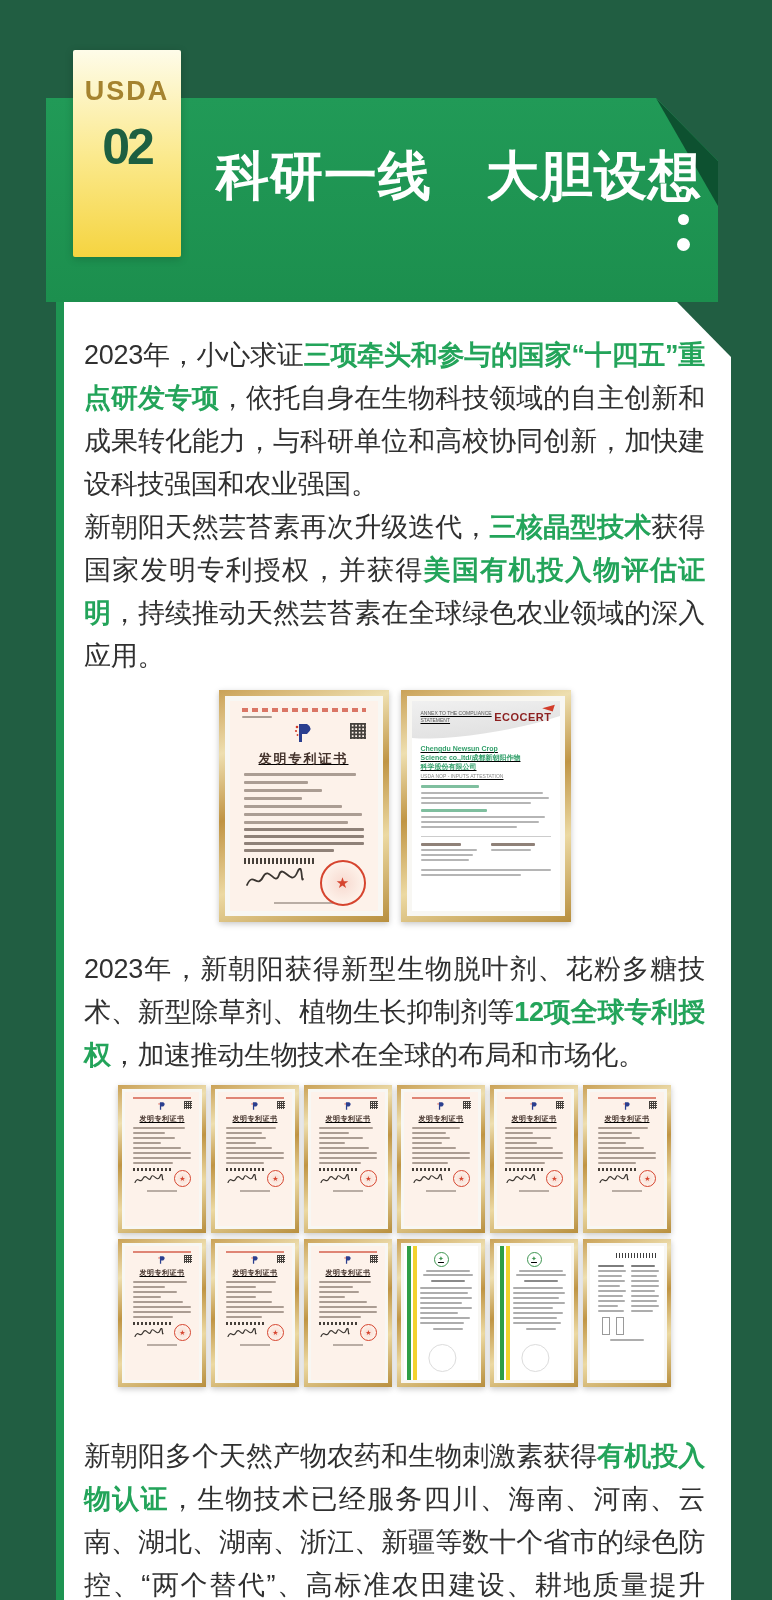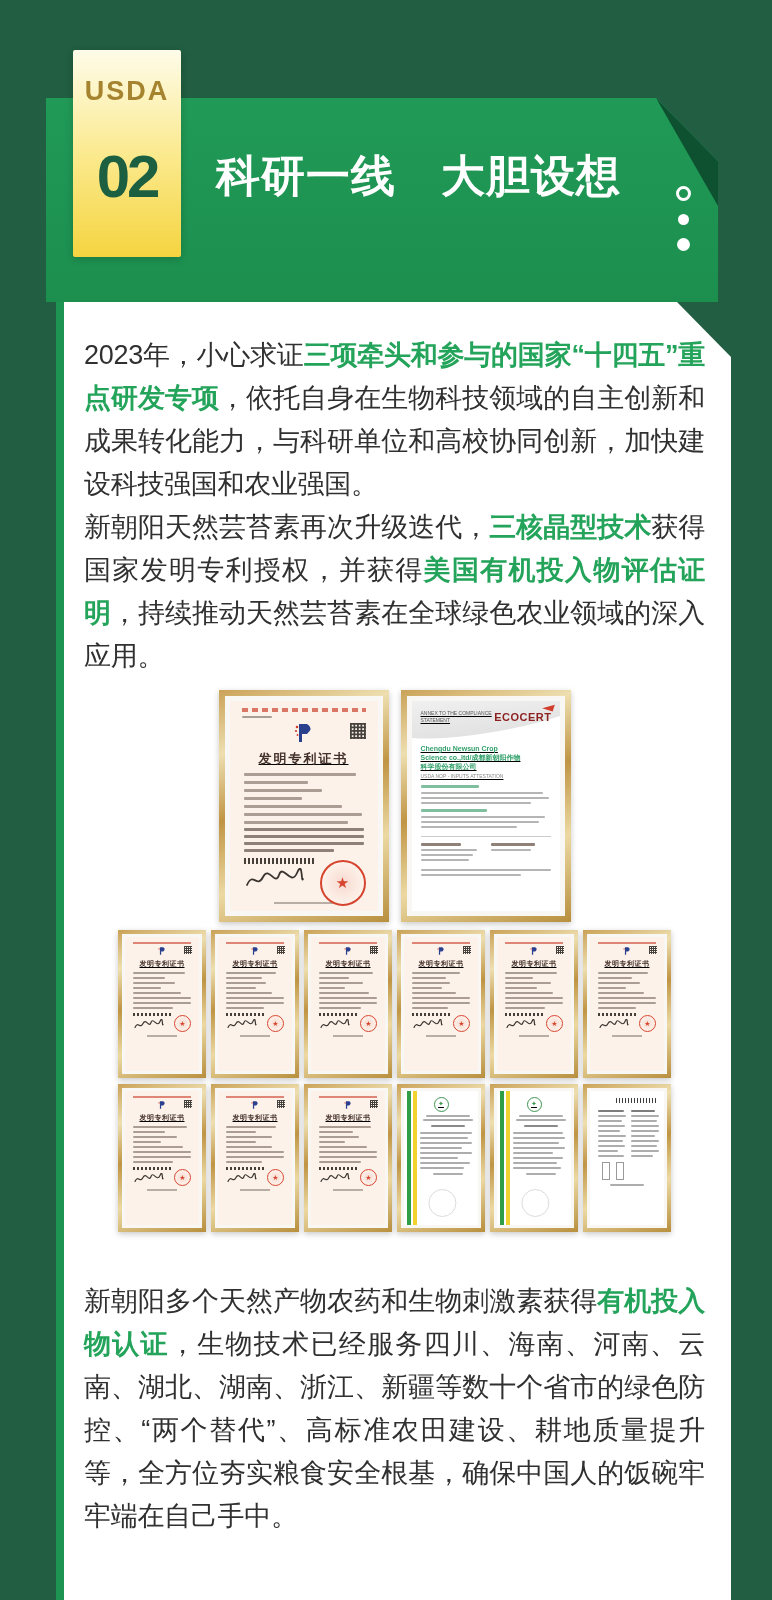--- a/index.html
+++ b/index.html
@@ -24,24 +24,24 @@
     font-size:46px;font-weight:bold;font-style:italic;letter-spacing:8px;
     color:#1f7c49;white-space:nowrap;
   }
   .part-box{
     position:absolute;left:73px;top:50px;width:108px;height:207px;
     background:linear-gradient(180deg,#fefce9 0%,#fbe98c 52%,#f5d440 100%);
     border-radius:2px;box-shadow:0 2px 8px rgba(0,0,0,.18);
     text-align:center;
   }
   .part-label{margin-top:26px;font-size:27px;font-weight:800;letter-spacing:2px;color:#a5832f;}
-  .part-number{margin-top:40px;font-size:60px;line-height:1;font-weight:800;letter-spacing:-3px;color:#1d5f41;}
+  .part-number{margin-top:15px;font-size:50px;line-height:1;font-weight:800;letter-spacing:-3px;color:#1d5f41;}
   .main-title{
     position:absolute;left:216px;top:148px;color:#ffffff;
-    font-size:44px;line-height:55px;font-weight:800;letter-spacing:1px;white-space:nowrap;
+    font-size:53px;line-height:55px;font-weight:800;letter-spacing:1px;white-space:nowrap;
   }
   .dots{position:absolute;left:676px;top:186px;display:flex;flex-direction:column;align-items:center;gap:13px;}
   .dot-ring{width:9px;height:9px;border:3px solid #fff;border-radius:50%;background:transparent;}
   .dot{width:11px;height:11px;border-radius:50%;background:#fff;}
   .dot.lg{width:13px;height:13px;}
 
   
   .card{
     position:absolute;left:56px;top:302px;width:675px;height:1298px;
     background:#ffffff;border-left:8px solid #1e9452;box-sizing:border-box;
@@ -252,20 +252,21 @@
             </div>
             <div>
               <div class="b gray" style="margin:8px 9px 0;height:2px"></div>
               <div class="b gray" style="margin:3px 9px 0;height:2px;width:100px"></div>
             </div>
           </div>
             </div>
         </div>
       </div>
 
+      <p class="para" style="margin-top:26px"><span>2023年，新朝阳获得新型生物脱叶剂、花粉多糖技术、新型除草剂、植物生长抑制剂等</span><span class="hl">12项全球专利授权</span><span>，加速推动生物技术在全球的布局和市场化。</span></p>
 
       <div class="cert-grid">
 
         <div class="frame mini">
             <div class="mat">
               <div class="paper cn">
           <div class="orn thin"></div>
           <div class="logo-row" style="height:11px;margin-top:2px">
             <svg class="cnipa-logo" width="10" height="10" viewBox="0 0 24 24">
                     <path d="M7 3 L15 3 Q22 7 15 13 L10 13 L10 21 L7 21 Z" fill="#2b3f8f"></path>

